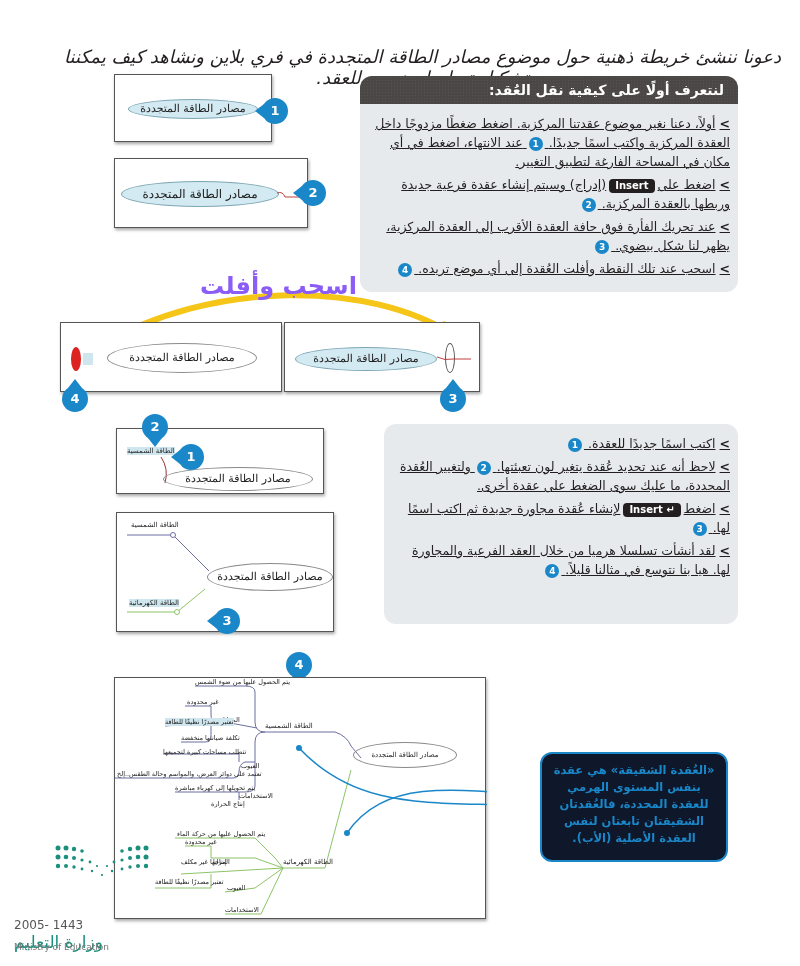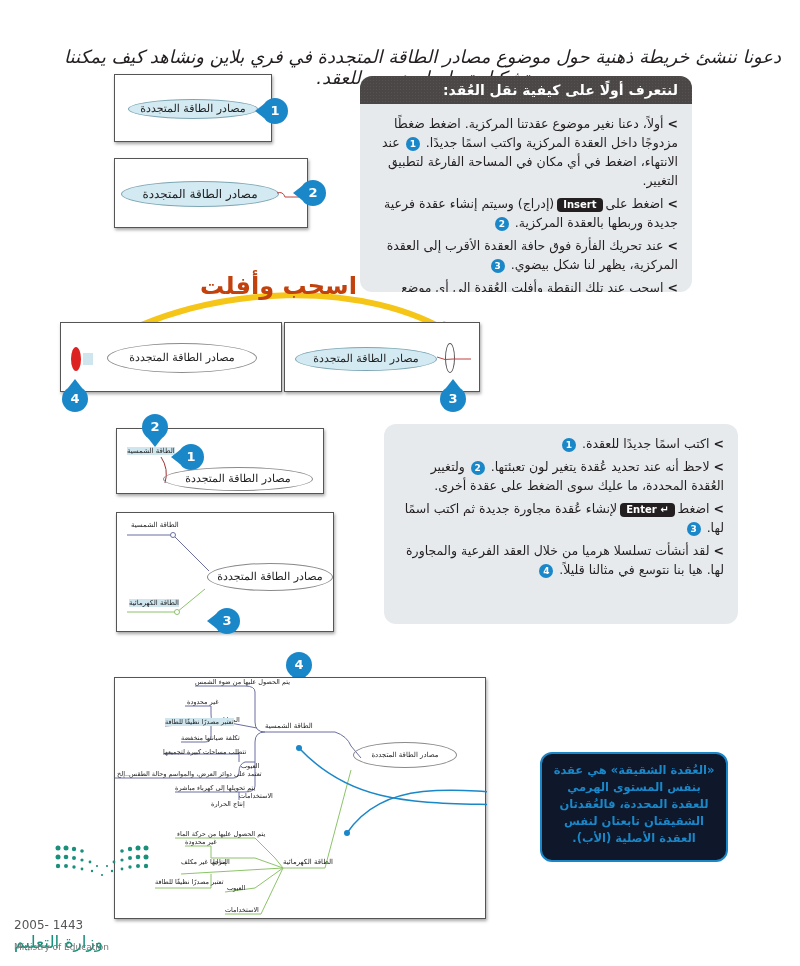--- a/index.html
+++ b/index.html
@@ -3,48 +3,48 @@
 <meta charset="utf-8">
 <style>
   * { box-sizing: border-box; margin: 0; padding: 0; }
   body { width: 800px; height: 966px; background: #ffffff; font-family: "DejaVu Sans", sans-serif; position: relative; overflow: hidden; color: #231f20; }
   .abs { position: absolute; }
   .intro { left: 60px; top: 46px; width: 725px; text-align: center; direction: rtl; font-size: 18px; color: #231f20; font-style: italic; }
   
   .panel { background: #e6eaed; border-radius: 12px; overflow: hidden; direction: rtl; }
   .panel-head { background: #4a4746; color: #ffffff; font-size: 14px; font-weight: bold; padding: 6px 14px; text-align: right;
     background-image: radial-gradient(rgba(255,255,255,0.06) 1px, transparent 1px); background-size: 3px 3px; }
-  .panel-body { padding: 6px 14px 8px 10px; font-size: 12.5px; line-height: 19px; text-align: right; }
+  .panel-body { padding: 6px 8px 8px 10px; font-size: 12.5px; line-height: 19px; text-align: right; text-decoration: underline; }
   .step { margin: 4px 0; }
   .step .chev { font-weight: bold; margin-left: 4px; }
   .num { display: inline-block; width: 14px; height: 14px; border-radius: 50%; background: #1a87c9; color: #fff; font-size: 9px; font-weight: bold; text-align: center; line-height: 14px; vertical-align: middle; margin: 0 2px; }
   .key { display: inline-block; background: #231f20; color: #fff; font-size: 10px; font-weight: bold; border-radius: 4px; padding: 0 6px; line-height: 14px; vertical-align: middle; margin: 0 3px; direction: ltr; }
   
   .frame { background: #fff; border: 1px solid #555; box-shadow: 1px 2px 3px rgba(0,0,0,0.35); }
   .ellipse { position: absolute; border: 1px solid #8a8a8a; border-radius: 50%; font-size: 11px; text-align: center; direction: rtl; color: #222; font-family: "DejaVu Serif", serif; }
   .ellipse.blue { background: #d3eaf2; border-color: #7da6b4; }
   
   .badge { position: absolute; width: 26px; height: 26px; background: #1a87c9; color: #fff; font-weight: bold; font-size: 13px; text-align: center; line-height: 26px; border-radius: 50%; }
   .badge.pt-left::before { content: ""; position: absolute; left: -7px; top: 6px; border-top: 7px solid transparent; border-bottom: 7px solid transparent; border-right: 9px solid #1a87c9; }
   .badge.pt-up::before { content: ""; position: absolute; top: -7px; left: 6px; border-left: 7px solid transparent; border-right: 7px solid transparent; border-bottom: 9px solid #1a87c9; }
   .badge.pt-down::after { content: ""; position: absolute; bottom: -7px; left: 6px; border-left: 7px solid transparent; border-right: 7px solid transparent; border-top: 9px solid #1a87c9; }
-  .drag-label { left: 200px; top: 272px; font-size: 24px; font-weight: bold; color: #c2410c; direction: rtl; }
+  .drag-label { left: 200px; top: 272px; font-size: 24px; font-weight: bold; color: #8b5cf6; direction: rtl; }
   .mm-text { position: absolute; font-size: 6.5px; direction: rtl; color: #222; white-space: nowrap; }
   .mm-text.hl { background: #cfe6ef; }
   .note { left: 540px; top: 752px; width: 188px; height: 110px; border: 2.5px solid #1a87c9; border-radius: 12px; background: #0f172a; color: #1a87c9; font-size: 11.5px; font-weight: bold; line-height: 17px; text-align: center; direction: rtl; padding: 8px 10px; }
   .logo-ar { left: 14px; top: 886px; font-size: 17px; color: #1a8f7c; direction: rtl; margin-top: 46px; }
   .logo-en { left: 14px; top: 906px; font-size: 9px; color: #777; margin-top: 36px; }
   .logo-yr { left: 14px; top: 918px; font-size: 12px; color: #555; }
 </style>
 </head>
 <body>
 
 <div class="abs intro">دعونا ننشئ خريطة ذهنية حول موضوع مصادر الطاقة المتجددة في فري بلاين ونشاهد كيف يمكننا تشكيل تسلسل هرمي للعقد.</div>
 
-<div class="abs panel" style="left:360px;top:76px;width:332px;height:216px;">
+<div class="abs panel" style="left:360px;top:76px;width:378px;height:216px;">
   <div class="panel-head">لنتعرف أولًا على كيفية نقل العُقد:</div>
   <div class="panel-body">
     <div class="step"><span class="chev">&gt;</span><span>أولاً، دعنا نغير موضوع عقدتنا المركزية. اضغط ضغطًا مزدوجًا داخل العقدة المركزية واكتب اسمًا جديدًا.</span> <span class="num">1</span> <span>عند الانتهاء، اضغط في أي مكان في المساحة الفارغة لتطبيق التغيير.</span></div>
     <div class="step"><span class="chev">&gt;</span><span>اضغط على</span><span class="key">Insert</span><span>(إدراج) وسيتم إنشاء عقدة فرعية جديدة وربطها بالعقدة المركزية.</span> <span class="num">2</span></div>
     <div class="step"><span class="chev">&gt;</span><span>عند تحريك الفأرة فوق حافة العقدة الأقرب إلى العقدة المركزية، يظهر لنا شكل بيضوي.</span> <span class="num">3</span></div>
     <div class="step"><span class="chev">&gt;</span><span>اسحب عند تلك النقطة وأفلت العُقدة إلى أي موضع تريده.</span> <span class="num">4</span></div>
   </div>
 </div>
 
 <div class="abs frame" style="left:114px;top:74px;width:158px;height:68px;">
@@ -80,21 +80,21 @@
   <svg class="abs" style="left:150px;top:30px" width="40" height="12">
       <path d="M2,4 Q10,8 18,6 L36,6" stroke="#c04040" fill="none" stroke-width="1"></path>
     </svg>
 </div>
 <div class="badge pt-up" style="left:440px;top:386px;">3</div>
 
 <div class="abs panel" style="left:384px;top:424px;width:354px;height:200px;">
   <div class="panel-body">
     <div class="step"><span class="chev">&gt;</span><span>اكتب اسمًا جديدًا للعقدة.</span> <span class="num">1</span></div>
     <div class="step"><span class="chev">&gt;</span><span>لاحظ أنه عند تحديد عُقدة يتغير لون تعبئتها.</span> <span class="num">2</span> <span>ولتغيير العُقدة المحددة، ما عليك سوى الضغط على عقدة أخرى.</span></div>
-    <div class="step"><span class="chev">&gt;</span><span>اضغط</span><span class="key">Enter ↵</span><span>لإنشاء عُقدة مجاورة جديدة ثم اكتب اسمًا لها.</span> <span class="num">3</span></div>
+    <div class="step"><span class="chev">&gt;</span><span>اضغط</span><span class="key">Insert ↵</span><span>لإنشاء عُقدة مجاورة جديدة ثم اكتب اسمًا لها.</span> <span class="num">3</span></div>
     <div class="step"><span class="chev">&gt;</span><span>لقد أنشأت تسلسلا هرميا من خلال العقد الفرعية والمجاورة لها. هيا بنا نتوسع في مثالنا قليلاً.</span> <span class="num">4</span></div>
   </div>
 </div>
 
 <div class="abs frame" style="left:116px;top:428px;width:208px;height:66px;">
   <div class="mm-text hl" style="left:10px;top:18px;font-size:7px;">الطاقة الشمسية</div>
   <svg class="abs" style="left:40px;top:26px" width="30" height="30">
       <path d="M4,2 Q12,14 8,28" stroke="#a03030" fill="none" stroke-width="1"></path>
     </svg>
   <div class="ellipse" style="left:46px;top:38px;width:150px;height:24px;line-height:22px;">مصادر الطاقة المتجددة</div>

